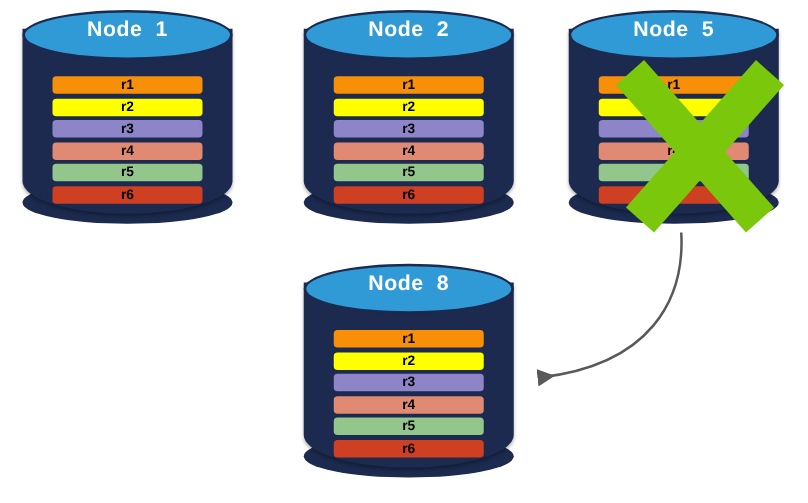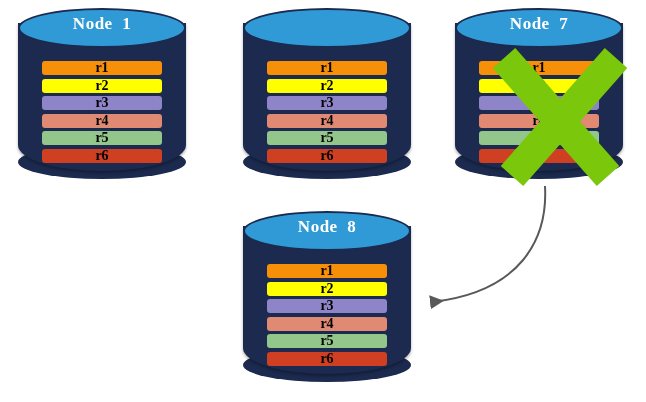--- a/index.html
+++ b/index.html
@@ -16,21 +16,20 @@
     height: 402px;
     background: #ffffff;
     overflow: hidden;
   }
 
   
   .node {
     position: absolute;
     width: 168px;
     height: 182px;
-    font-family: Liberation Serif, serif;
   }
   .node .cyl-body {
     position: absolute;
     left: 0;
     top: 17px;
     width: 168px;
     height: 148px;
     background: #1b2a4e;
     border-radius: 0 0 84px 84px / 0 0 26px 26px;
     box-shadow: 0 2px 3px rgba(0,0,0,0.30);
@@ -73,21 +72,21 @@
     left: 24px;
     top: 55px;
     width: 120px;
     z-index: 3;
   }
   .node .row {
     height: 14px;
     margin-bottom: 3.5px;
     border-radius: 3px;
     text-align: center;
-    font-size: 14px;
+    font-size: 11px;
     font-weight: bold;
     color: #000000;
     line-height: 14px;
   }
 
   
   .xmark {
     position: absolute;
     z-index: 6;
     pointer-events: none;
@@ -121,35 +120,36 @@
       <div class="row" style="background:#e08a73">r4</div>
       <div class="row" style="background:#93c68a">r5</div>
       <div class="row" style="background:#cf3f22">r6</div>
     </div>
   </div>
 
   <div class="node" style="left:243px; top:6px;">
     <div class="cyl-bottom"></div>
     <div class="cyl-body"></div>
     <div class="cyl-top"></div>
+    <div class="node-title">Node  2</div>
     <div class="rows">
       <div class="row" style="background:#f79008">r1</div>
       <div class="row" style="background:#ffff00">r2</div>
       <div class="row" style="background:#8d85c8">r3</div>
       <div class="row" style="background:#e08a73">r4</div>
       <div class="row" style="background:#93c68a">r5</div>
       <div class="row" style="background:#cf3f22">r6</div>
     </div>
   </div>
 
   <div class="node" style="left:455px; top:6px;">
     <div class="cyl-bottom"></div>
     <div class="cyl-body"></div>
     <div class="cyl-top"></div>
-    <div class="node-title">Node  7</div>
+    <div class="node-title">Node  5</div>
     <div class="rows">
       <div class="row" style="background:#f79008">r1</div>
       <div class="row" style="background:#ffff00">r2</div>
       <div class="row" style="background:#8d85c8">r3</div>
       <div class="row" style="background:#e08a73">r4</div>
       <div class="row" style="background:#93c68a">r5</div>
       <div class="row" style="background:#cf3f22">r6</div>
     </div>
   </div>
 

